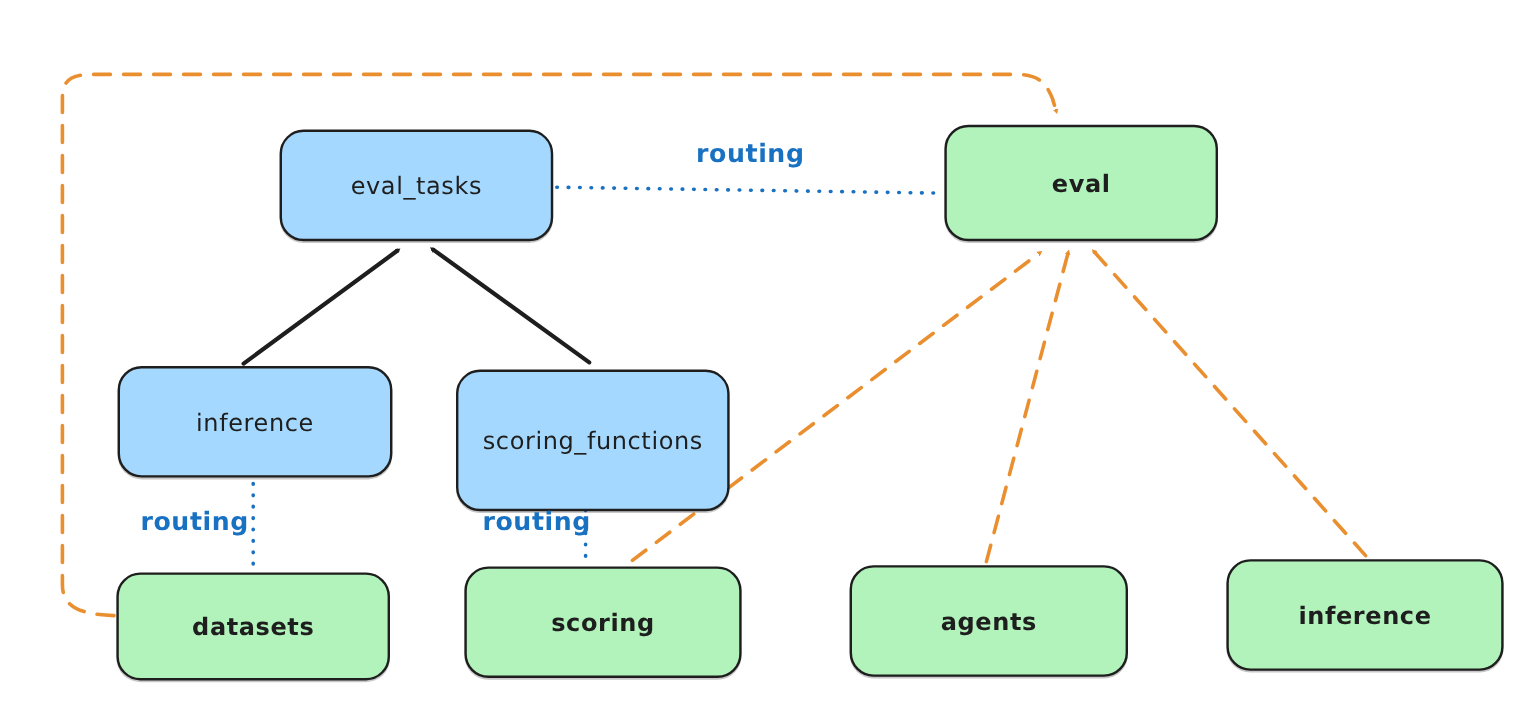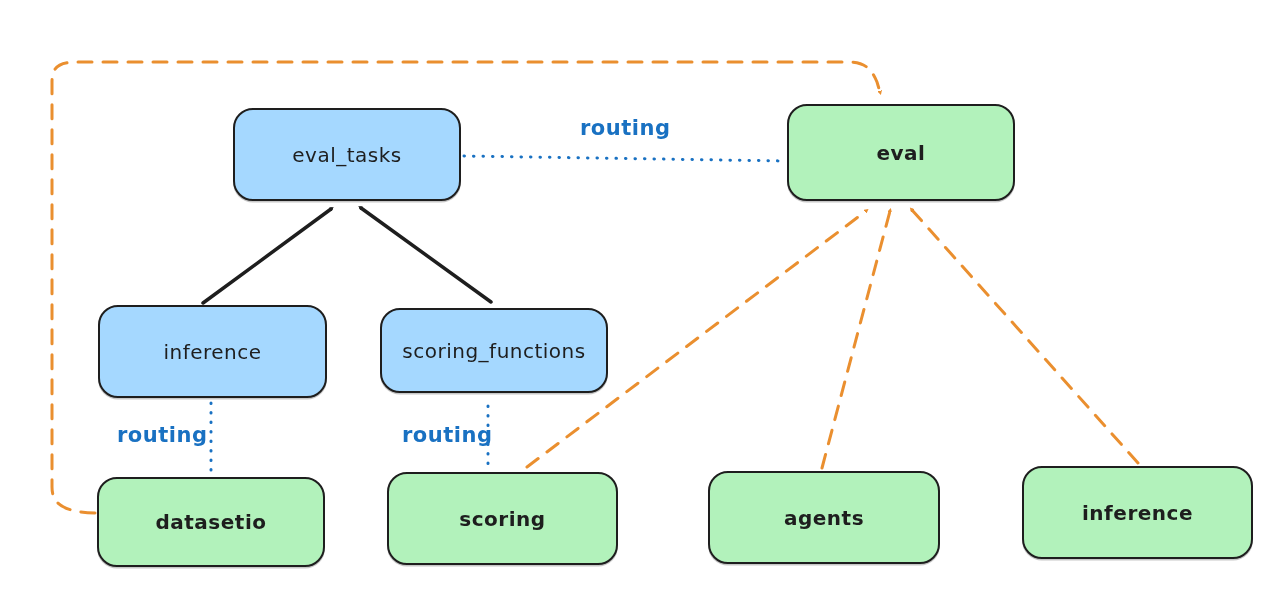--- a/index.html
+++ b/index.html
@@ -78,26 +78,26 @@
   </div>
 
   <div class="node green" style="left:787px; top:104px; width:228px; height:97px;">
     <span>eval</span>
   </div>
 
   <div class="node blue" style="left:98px; top:305px; width:229px; height:93px;">
     <span>inference</span>
   </div>
 
-  <div class="node blue" style="left:380px; top:308px; width:228px; height:85px;">
+  <div class="node blue" style="left:380px; top:308px; width:228px; height:118px;">
     <span>scoring_functions</span>
   </div>
 
   <div class="node green" style="left:97px; top:477px; width:228px; height:90px;">
-    <span>datasetio</span>
+    <span>datasets</span>
   </div>
 
   <div class="node green" style="left:387px; top:472px; width:231px; height:93px;">
     <span>scoring</span>
   </div>
 
   <div class="node green" style="left:708px; top:471px; width:232px; height:93px;">
     <span>agents</span>
   </div>
 

